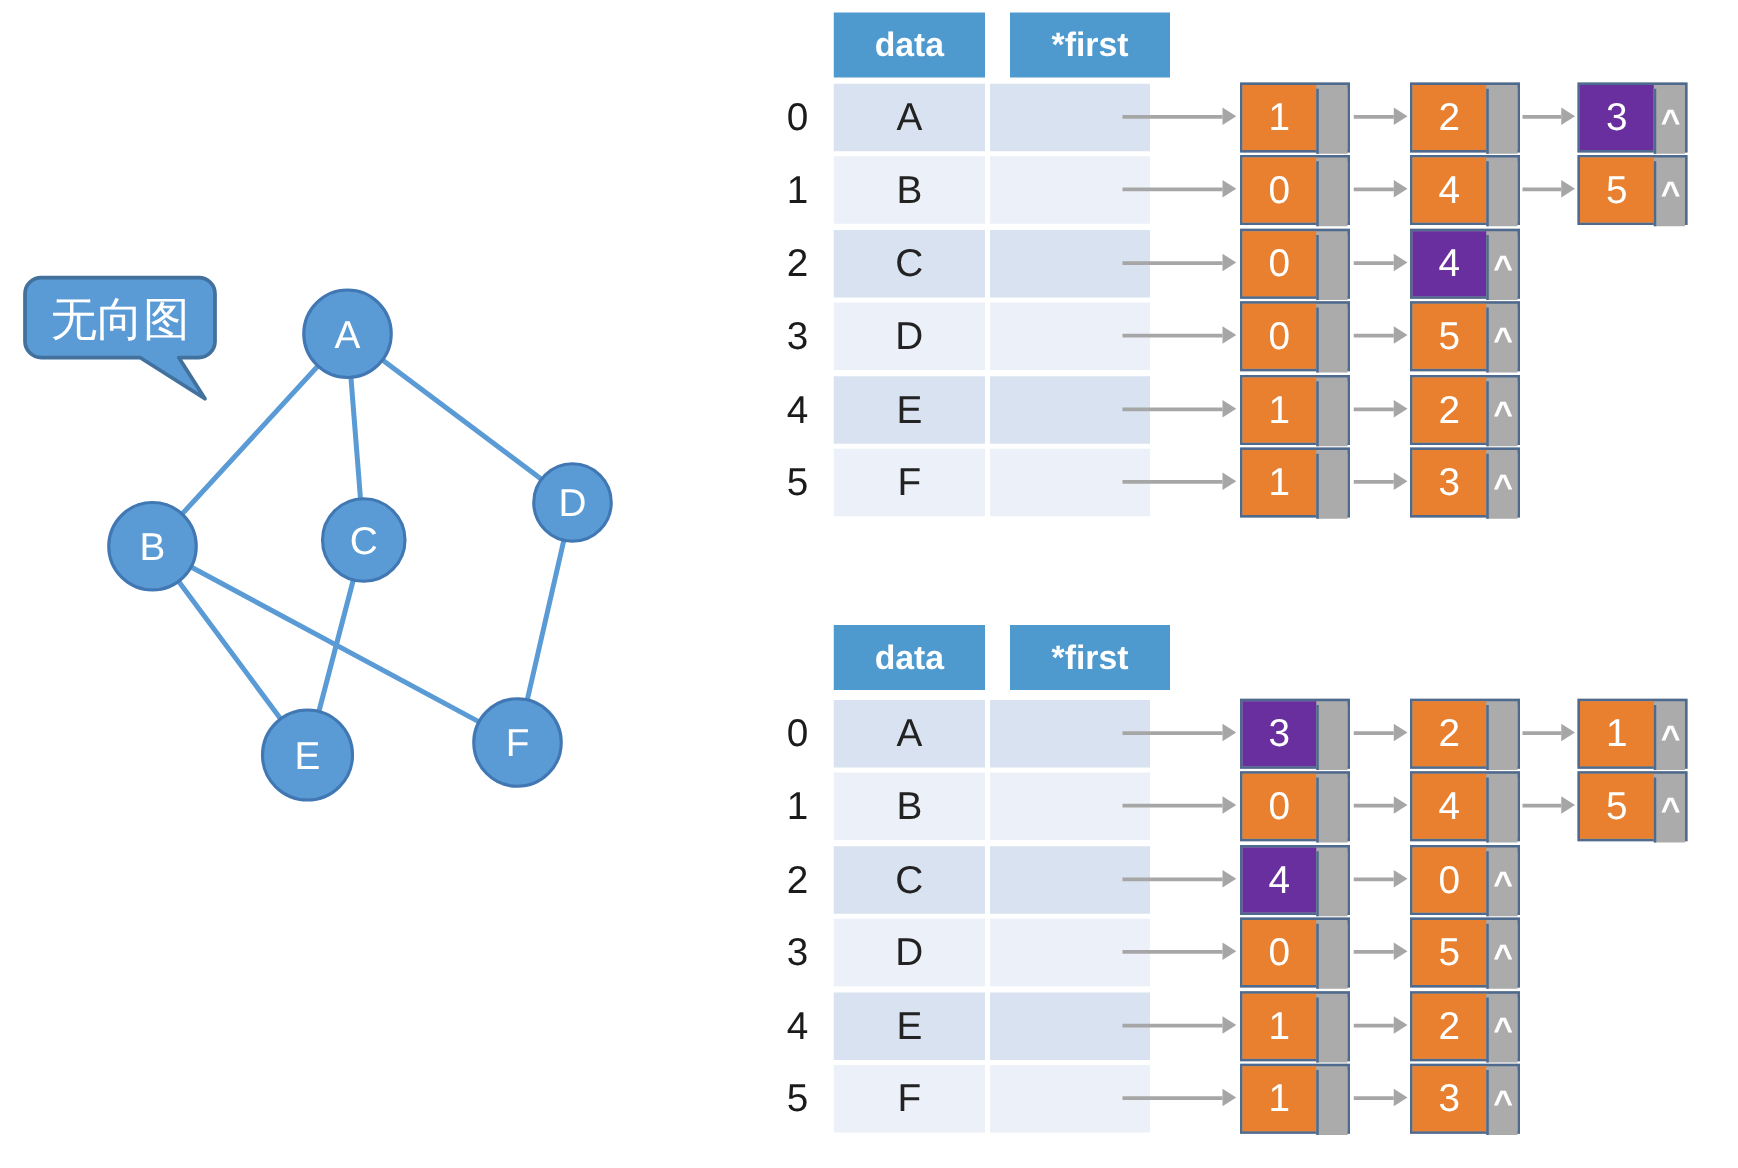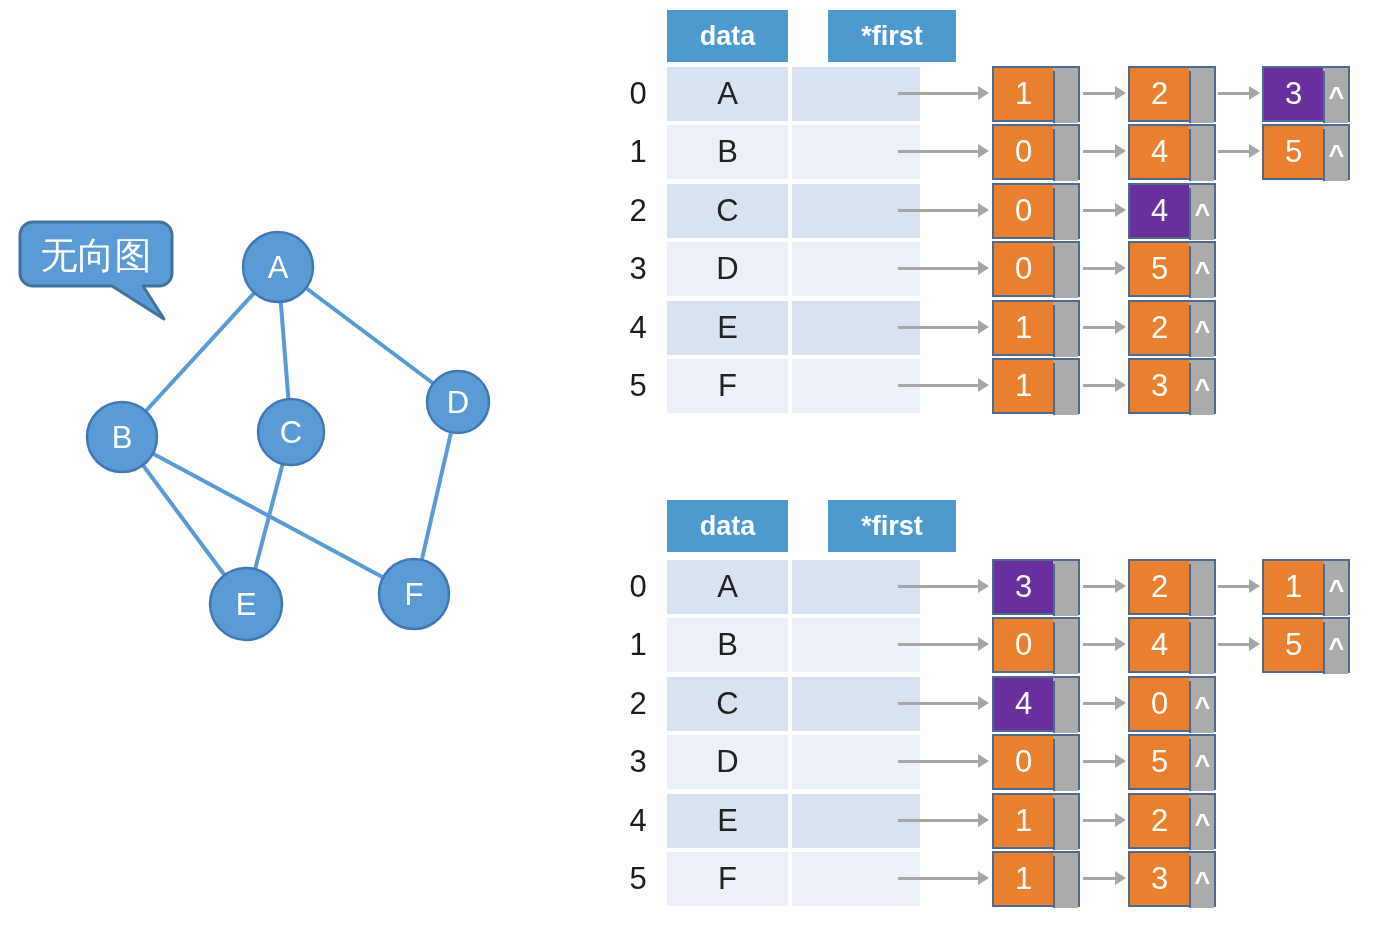--- a/index.html
+++ b/index.html
@@ -9,21 +9,21 @@
   .edge{stroke:#5B9BD5;stroke-width:4;stroke-linecap:round;}
   .gnode{fill:#5B9BD5;stroke:#4178B4;stroke-width:2.5;}
   .gtext{fill:#ffffff;font-size:31px;font-family:"Liberation Sans","DejaVu Sans",sans-serif;
          text-anchor:middle;}
   .bubble{fill:#5B9BD5;stroke:#41719C;stroke-width:3;stroke-linejoin:round;}
   .btext{fill:#ffffff;font-size:37px;font-family:"DejaVu Serif","Liberation Serif",serif;
          text-anchor:middle;}
   .hdr{position:absolute;height:52px;background:#4E9ACF;color:#ffffff;font-weight:bold;
        font-size:27px;display:flex;align-items:center;justify-content:center;}
   .hdr-data{left:667px;width:121px;}
-  .hdr-first{left:828px;width:128px;}
+  .hdr-first{left:808px;width:128px;}
   .idx{position:absolute;left:618px;width:40px;height:54px;color:#1b1b1b;font-size:31px;
        display:flex;align-items:center;justify-content:center;}
   .cell{position:absolute;height:54px;display:flex;align-items:center;justify-content:center;
         font-size:31px;color:#222222;}
   .cell-data{left:667px;width:121px;}
   .cell-first{left:792px;width:128px;}
   .stripe-a{background:#D9E2F0;}
   .stripe-b{background:#ECF0F8;}
   .node{position:absolute;width:88px;height:56px;box-sizing:border-box;border:2px solid #4F6A8F;
         display:flex;background:#ABABAB;}

